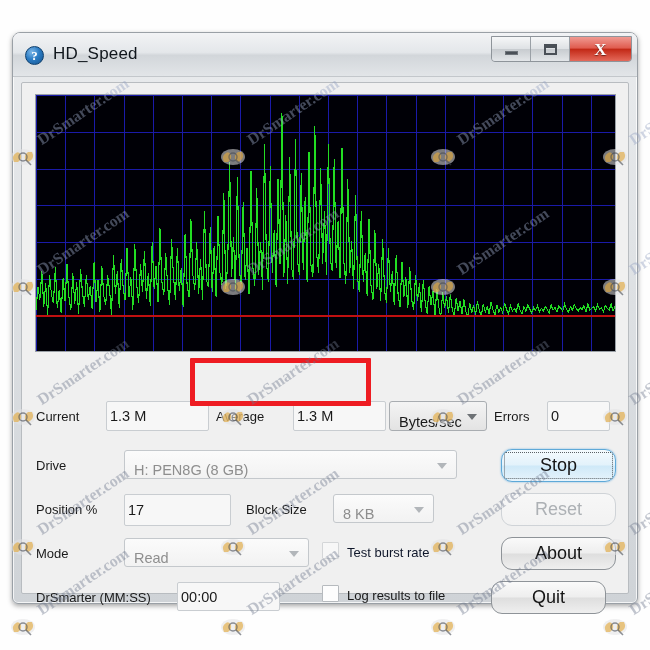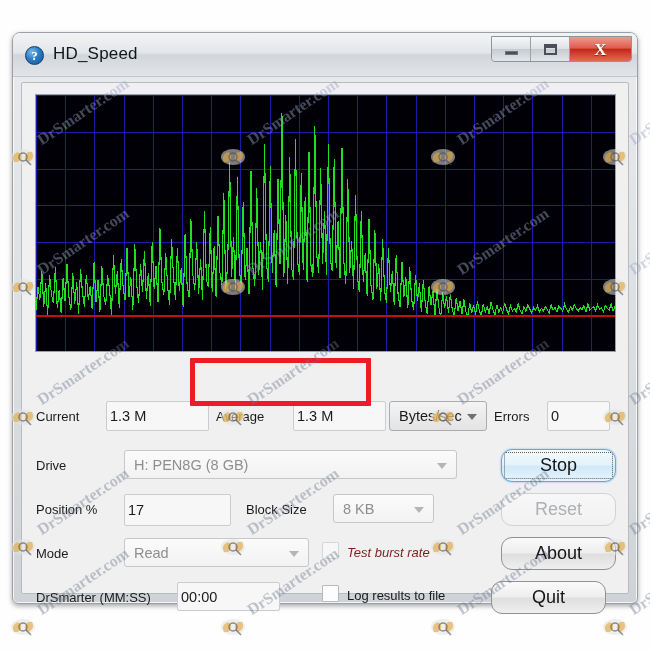--- a/index.html
+++ b/index.html
@@ -104,39 +104,39 @@
     height: 2px; background: #c01010;
   }
 
   
   .lbl {
     position: absolute;
     font-size: 13px; color: #1a1a1a;
     font-family: "Liberation Sans", sans-serif;
     white-space: nowrap;
   }
-  .lbl.dim { color: #7f1d1d; font-style: italic; }
+  .lbl.dim { color: #0f172a; }
   .field {
     position: absolute;
     background: #f7f7f7;
     border: 1px solid #c9cdd1;
     border-radius: 2px;
     font-size: 14.5px;
     color: #1a1a1a;
     display: flex; align-items: center;
     padding-left: 3px;
     font-family: "Liberation Sans", sans-serif;
   }
   .combo {
     position: absolute;
     background: linear-gradient(to bottom,#fbfbfb 0%, #f2f2f2 100%);
     border: 1px solid #c4c8cc;
     border-radius: 3px;
     font-size: 14.5px;
-    display: flex; align-items: center;
+    display: flex; align-items: flex-end;
     padding-left: 9px;
     color: #8e8e8e;
     font-family: "Liberation Sans", sans-serif;
   }
   .combo.active { color: #1a1a1a;
     background: linear-gradient(to bottom,#f4f4f4 0%, #e3e3e3 100%);
     border: 1px solid #a9adb1; }
   .caret {
     position: absolute; right: 9px; top: 50%;
     width: 0; height: 0; margin-top: -2px;

